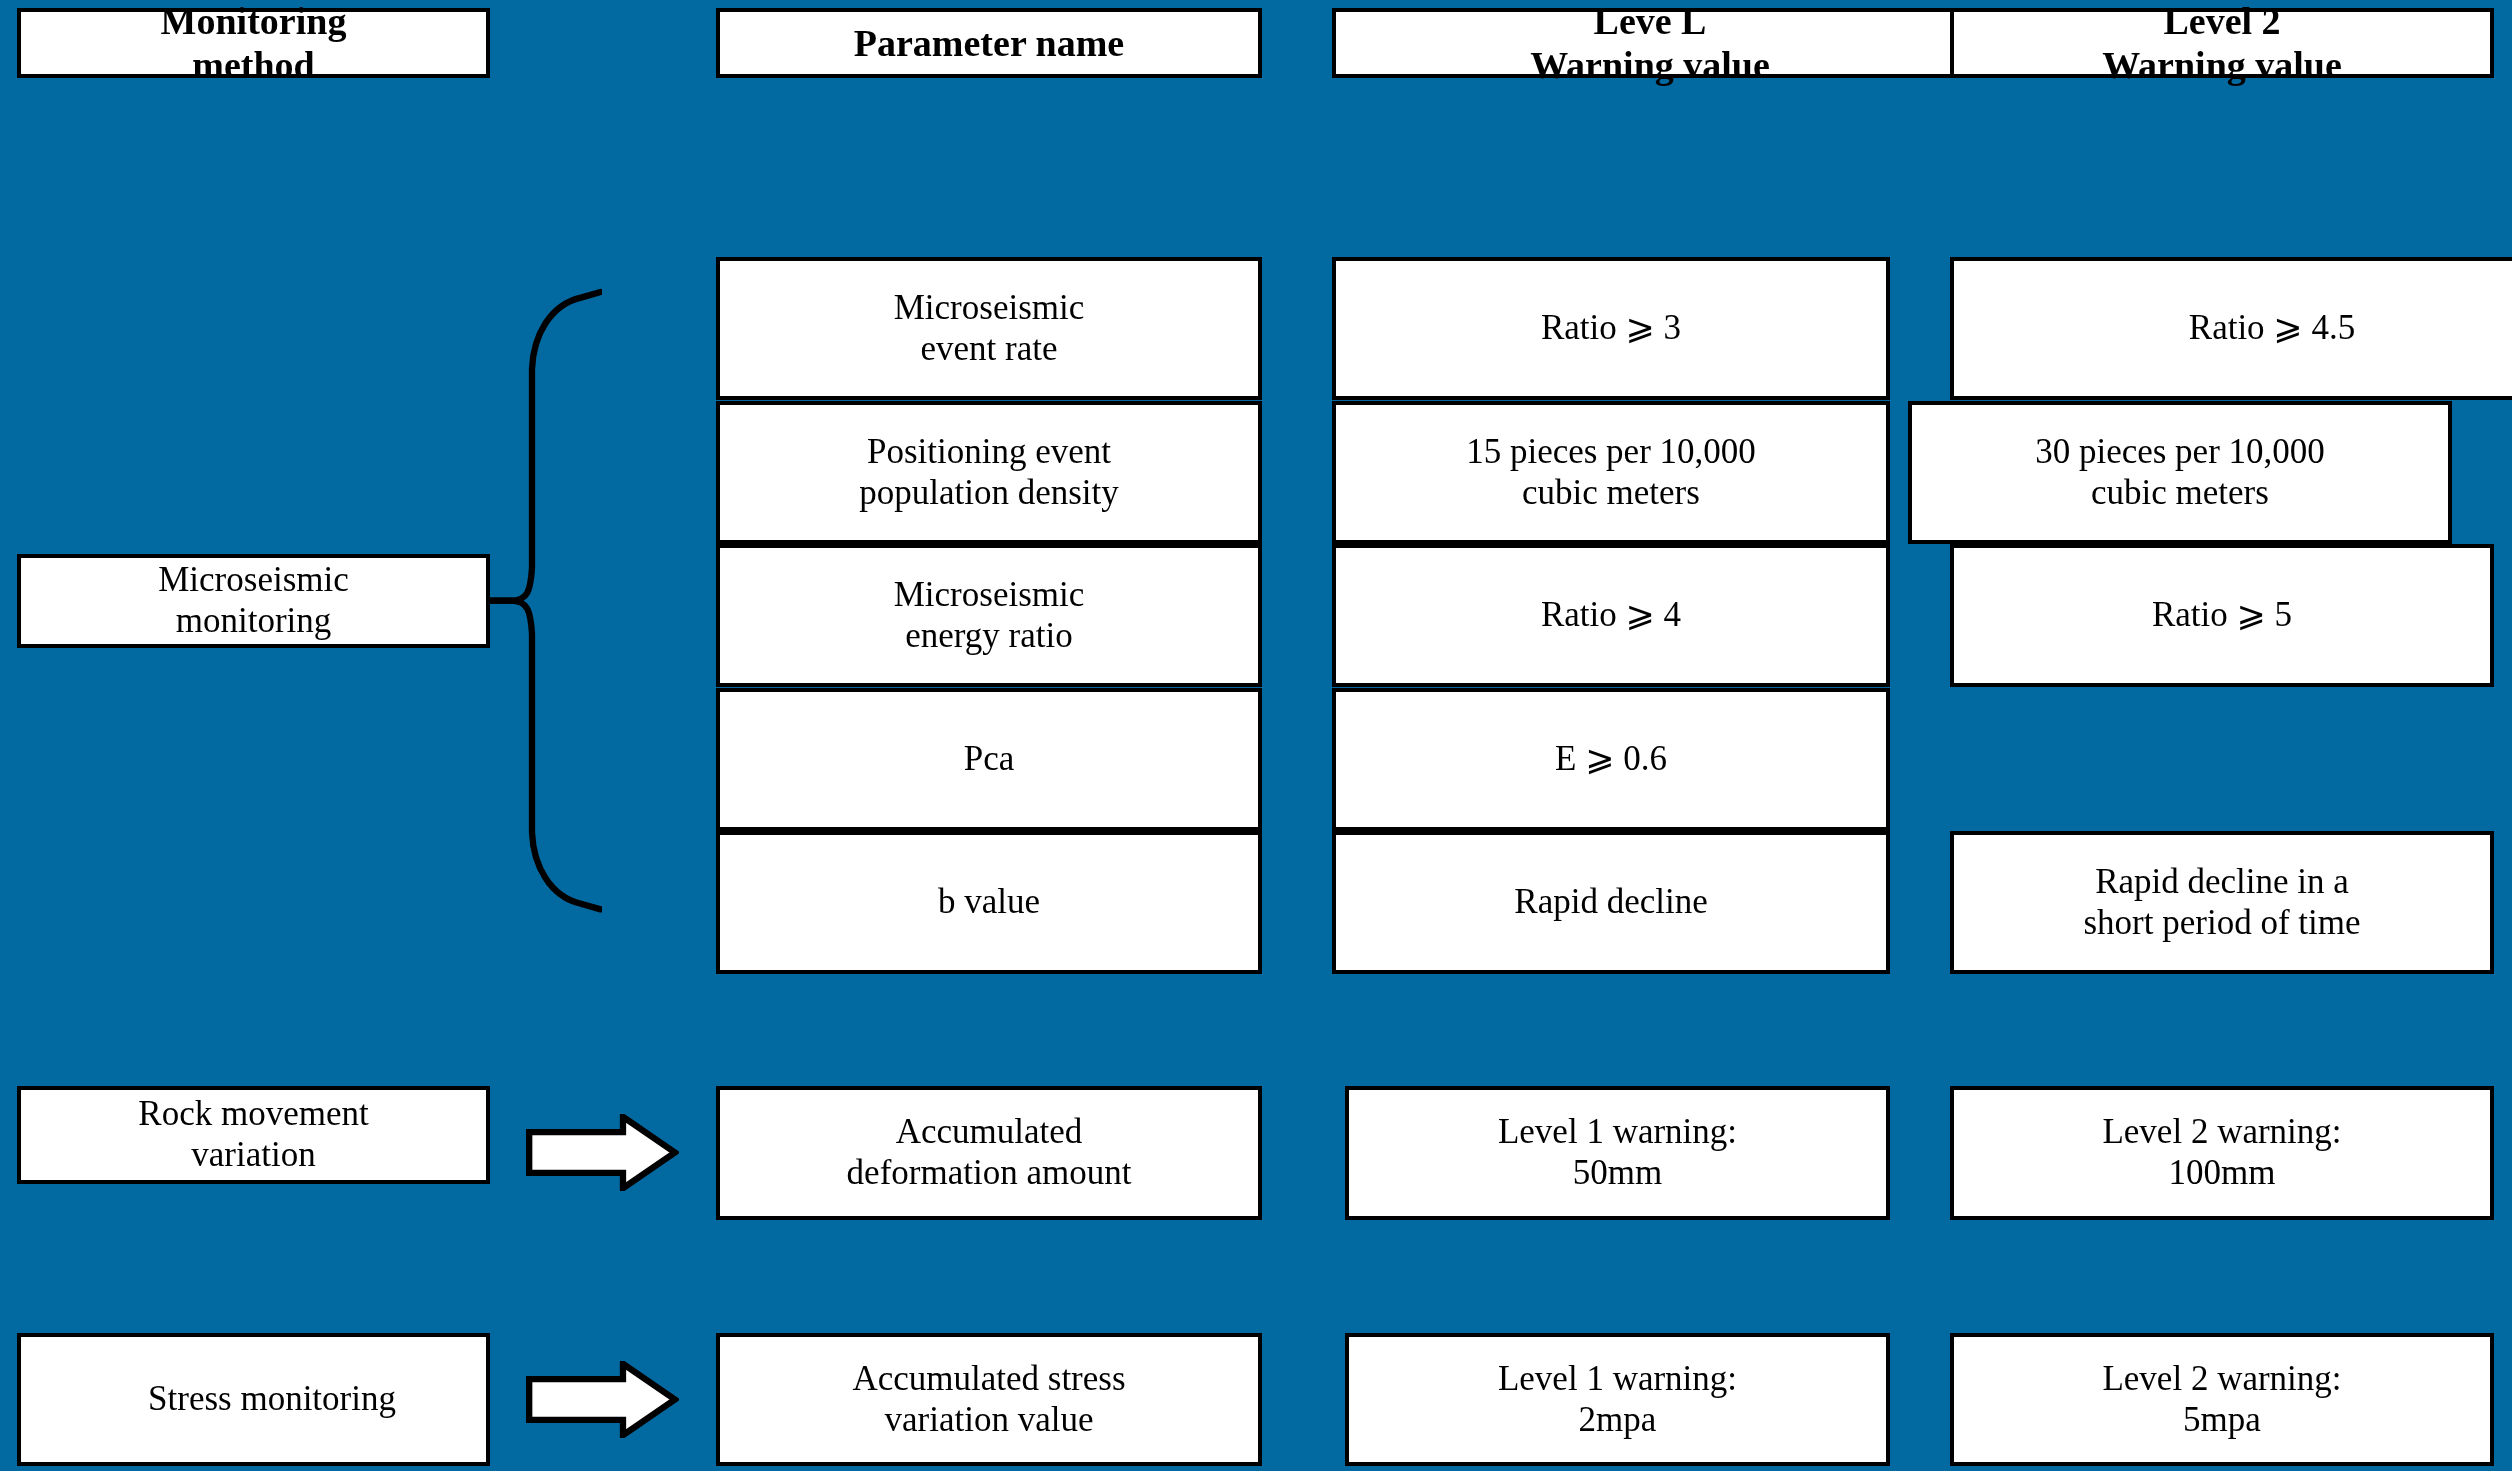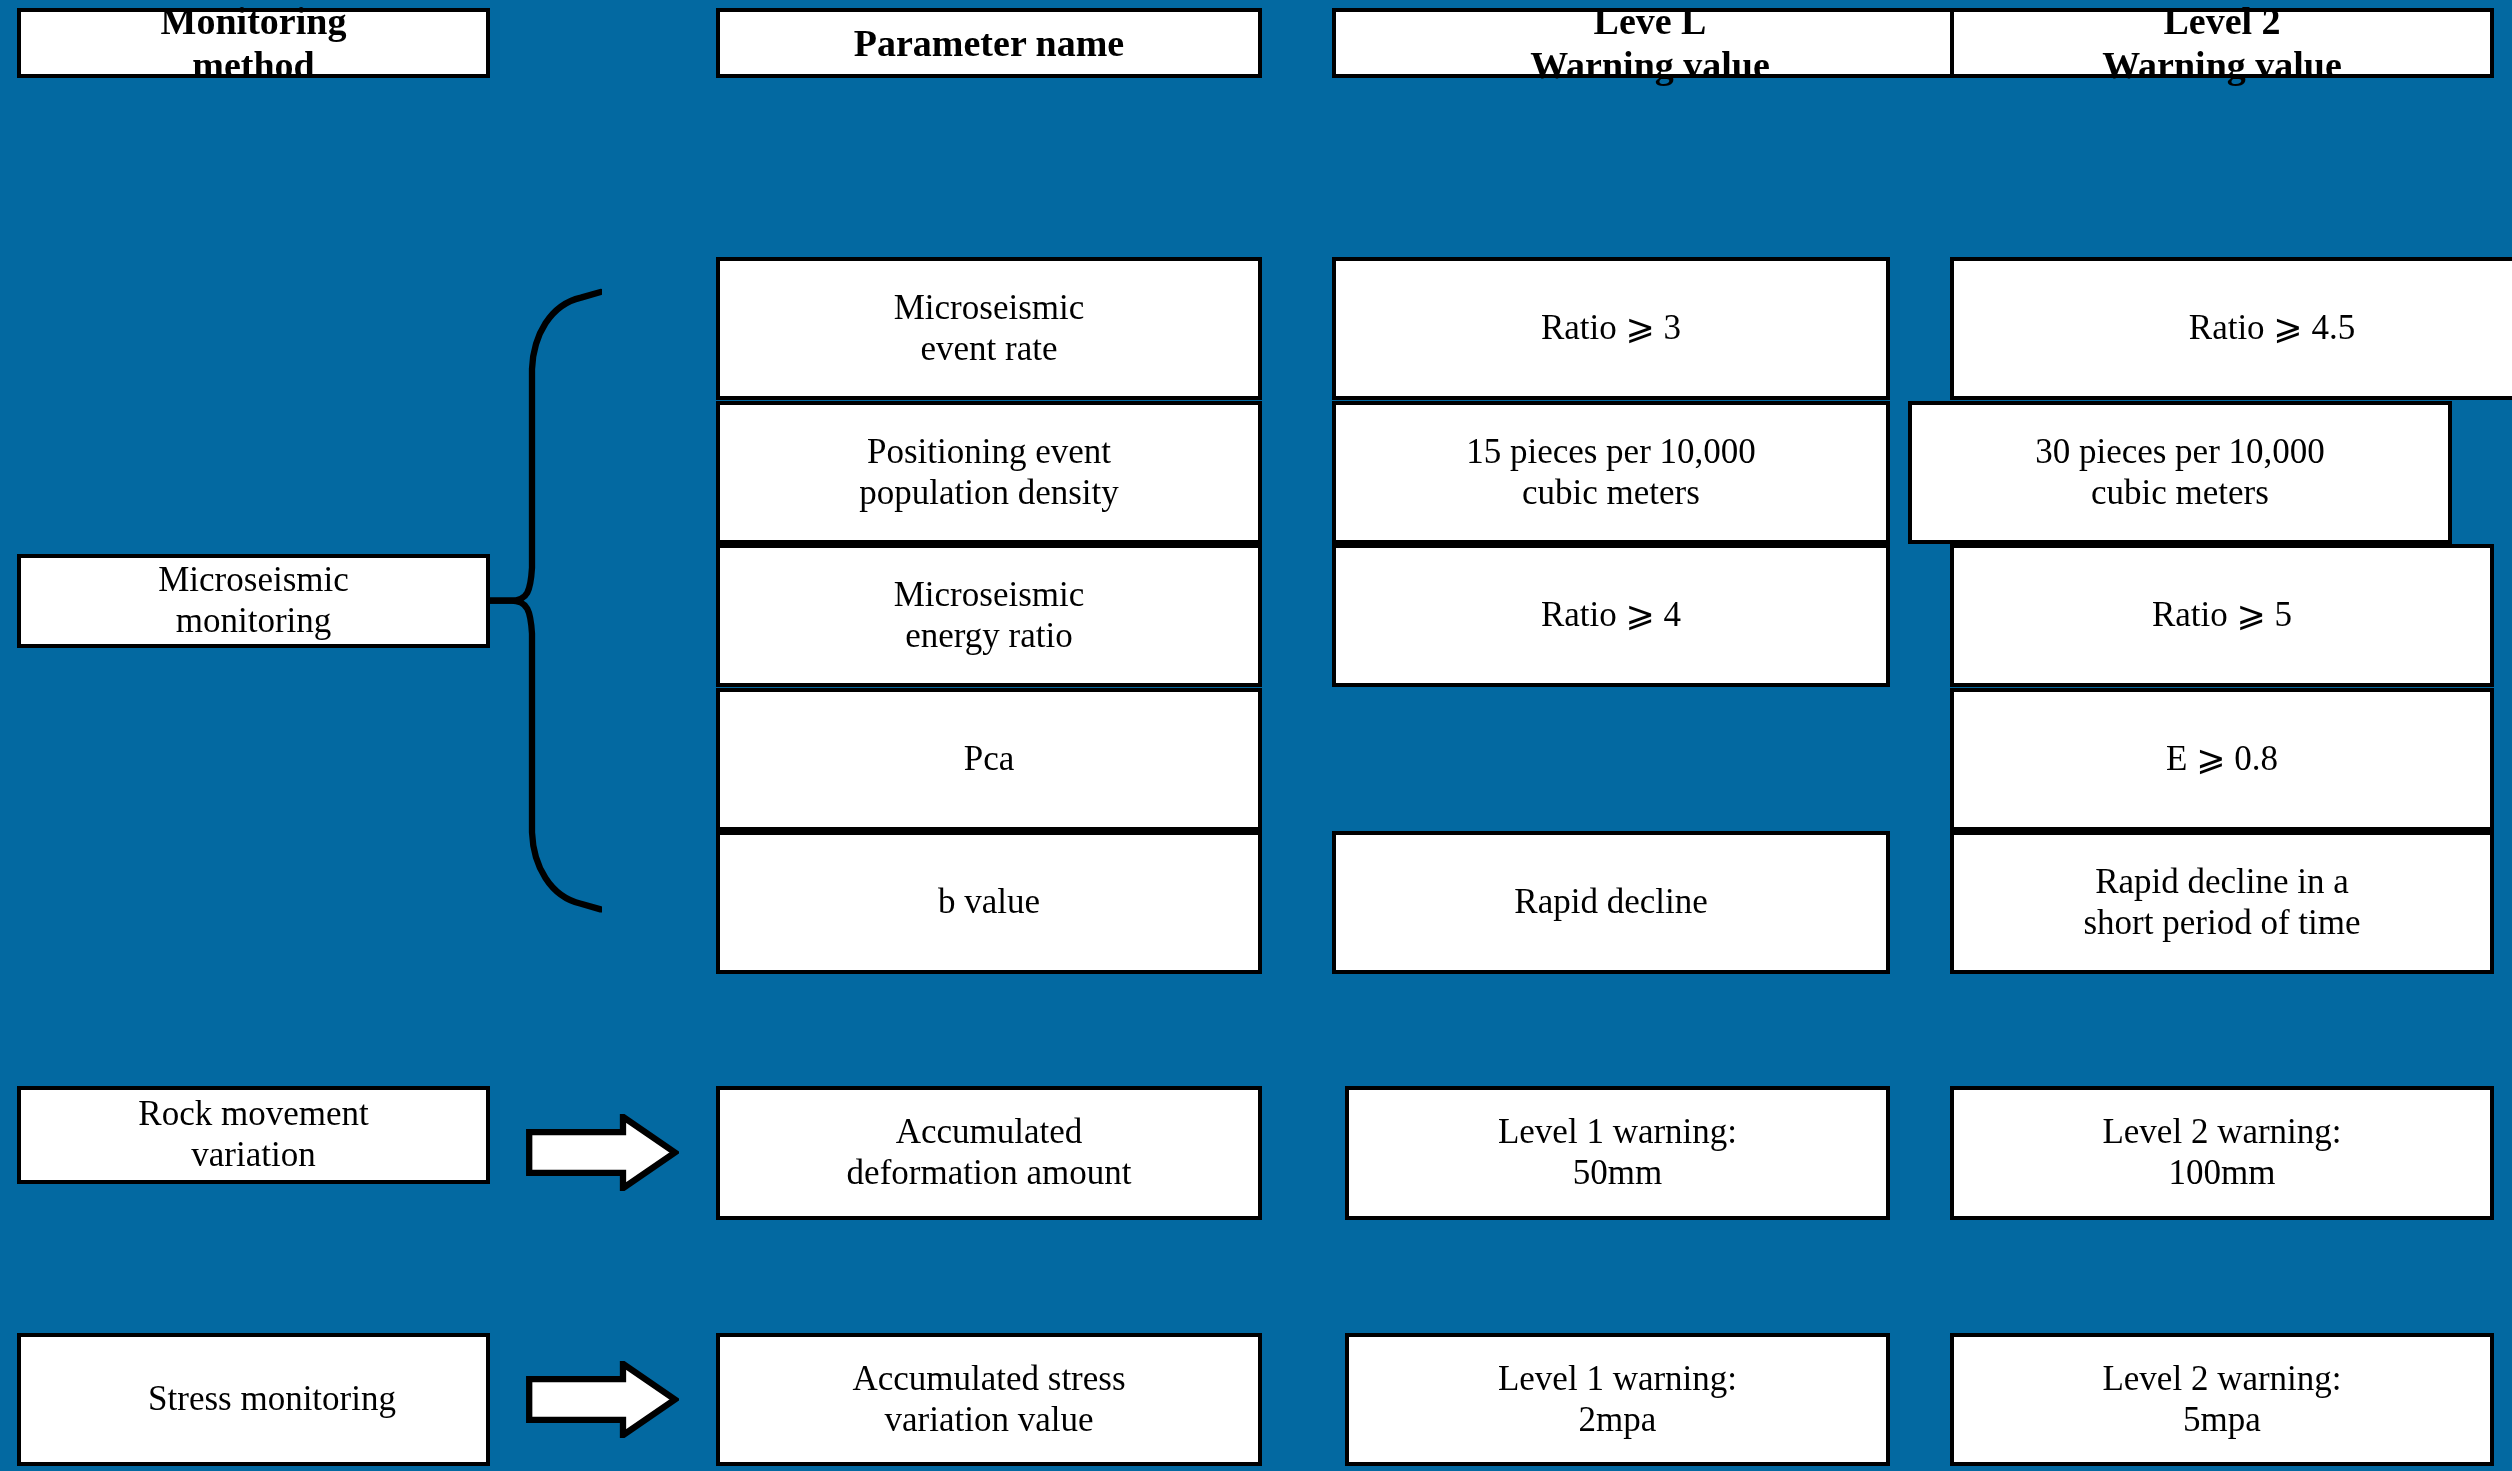--- a/index.html
+++ b/index.html
@@ -131,22 +131,22 @@
   <div class="box" style="left:1332px; top:544px; width:558px; height:143px;">
     <span class="txt">Ratio ⩾ 4</span>
   </div>
   <div class="box" style="left:1950px; top:544px; width:544px; height:143px;">
     <span class="txt">Ratio ⩾ 5</span>
   </div>
 
   <div class="box" style="left:716px; top:688px; width:546px; height:143px;">
     <span class="txt">Pca</span>
   </div>
-  <div class="box" style="left:1950px; top:688px; width:544px; height:143px;">
-    <span class="txt">E ⩾ 0.8</span>
+  <div class="box" style="left:1332px; top:688px; width:558px; height:143px;">
+    <span class="txt">E ⩾ 0.6</span>
   </div>
 
   <div class="box" style="left:1332px; top:831px; width:558px; height:143px;">
     <span class="txt">Rapid decline</span>
   </div>
   <div class="box" style="left:716px; top:831px; width:546px; height:143px;">
     <span class="txt">b value</span>
   </div>
   <div class="box" style="left:1950px; top:831px; width:544px; height:143px;">
     <span class="txt">Rapid decline in a

